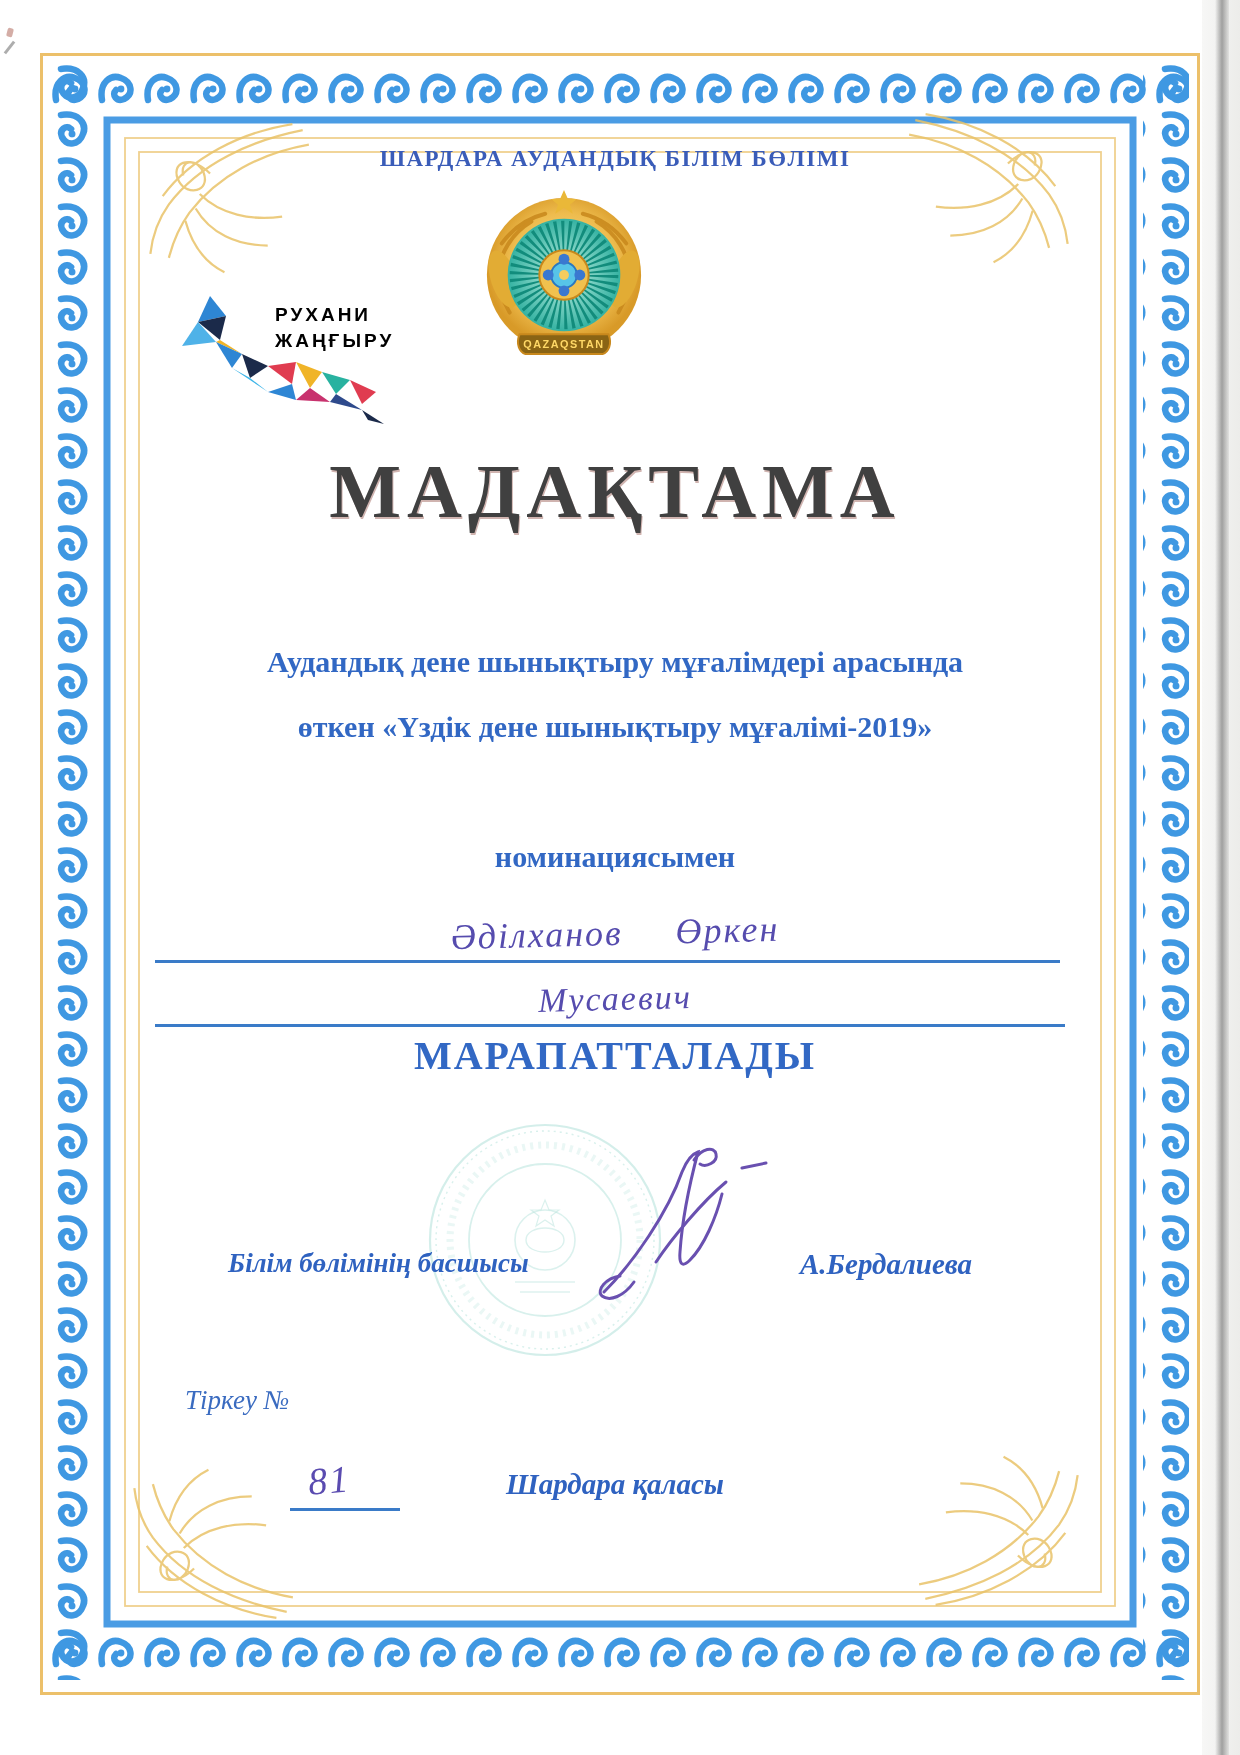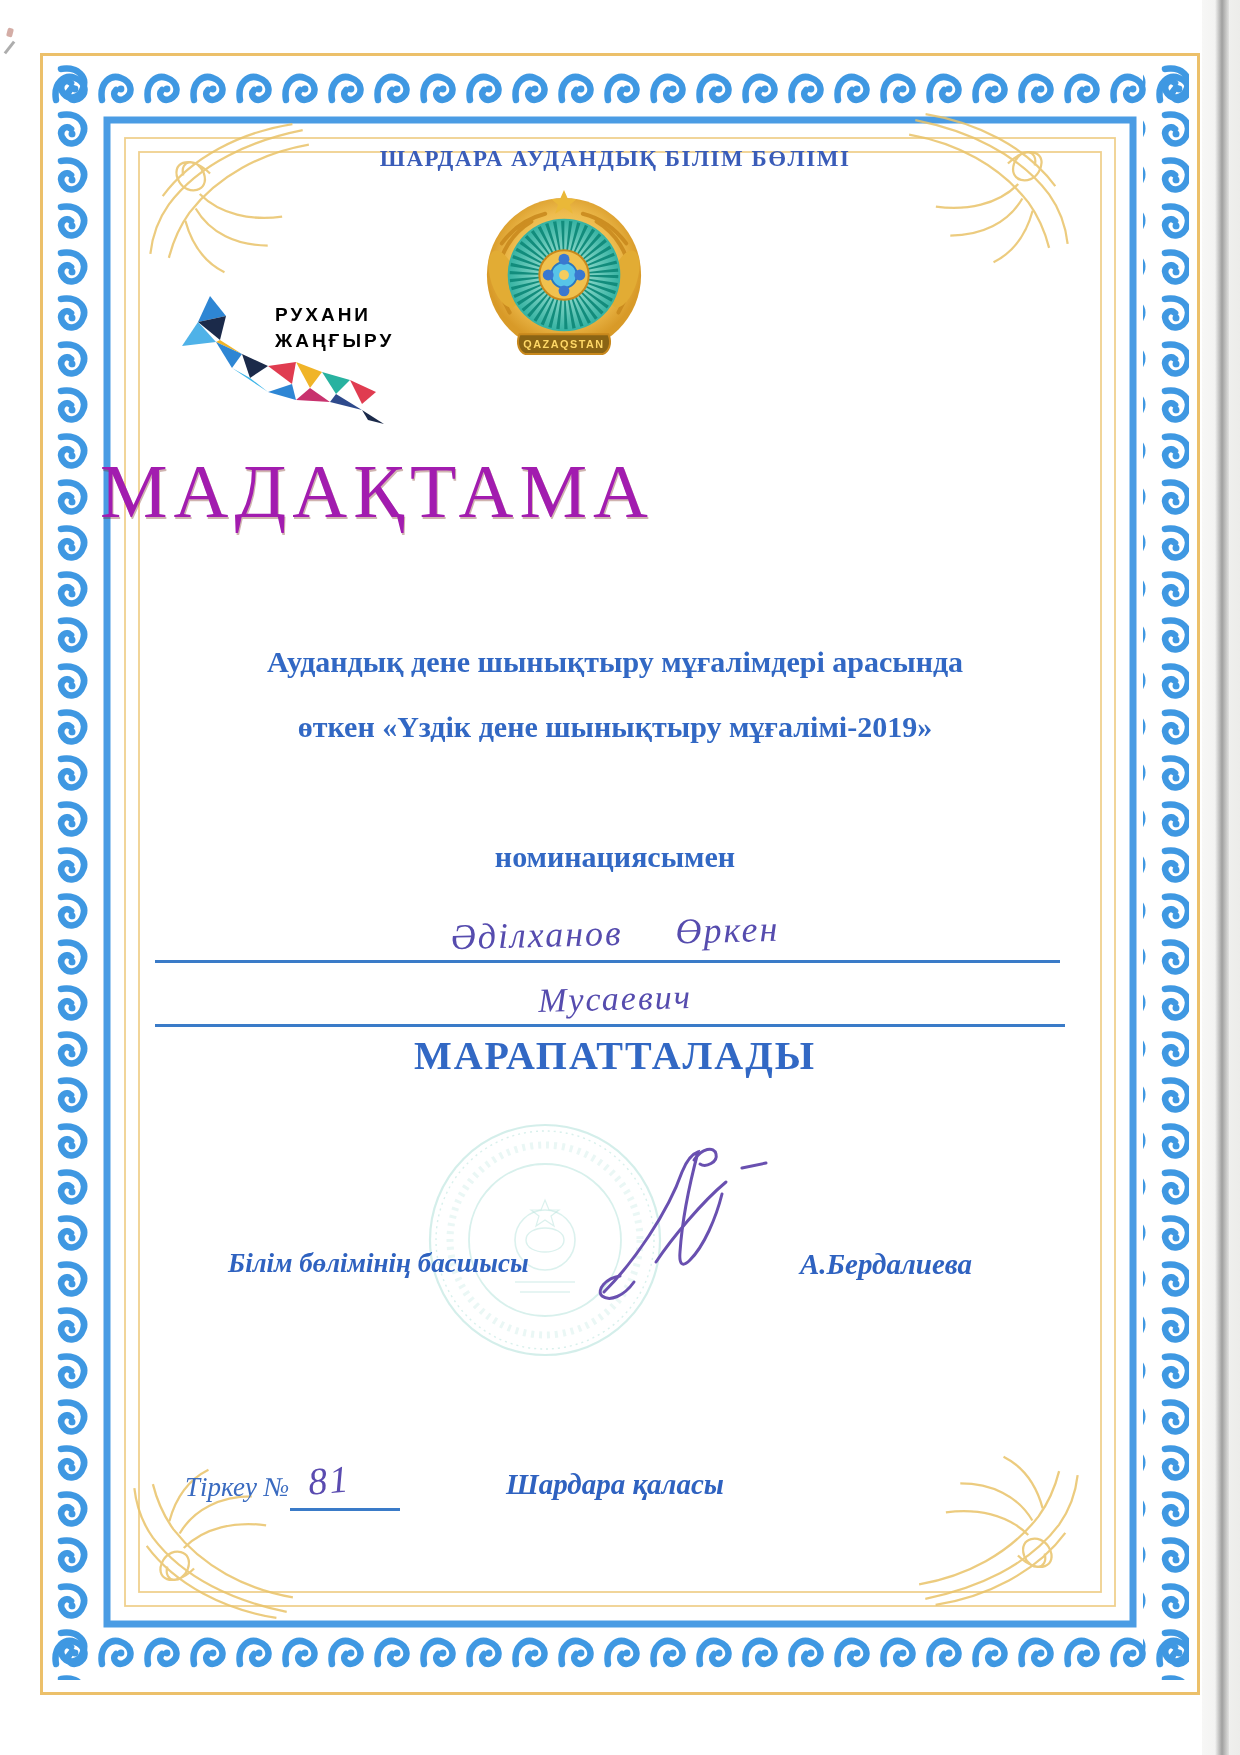--- a/index.html
+++ b/index.html
@@ -24,42 +24,42 @@
   .ribbon.bl{left:122px;top:1445px;transform:scaleY(-1);}
   .ribbon.br{left:915px;top:1432px;transform:scale(-1,-1);}
   
   .content{position:absolute;left:100px;top:0;width:1030px;height:1755px;}
   .issuer{position:absolute;left:0;top:146px;width:100%;text-align:center;
         font-size:23px;font-weight:bold;letter-spacing:1.5px;color:#3a5cb8;}
   .emblem{position:absolute;left:380px;top:183px;}
   .logo-bird{position:absolute;left:72px;top:292px;}
   .logo-text{position:absolute;left:175px;top:302px;font-family:"Liberation Sans","DejaVu Sans",sans-serif;
         font-size:19px;font-weight:bold;letter-spacing:3px;color:#000000;line-height:26px;}
-  .cert-title{position:absolute;left:0;top:448px;width:100%;
-        font-size:76px;font-weight:normal;letter-spacing:6px;color:#a21caf;
+  .cert-title{position:absolute;left:0;top:448px;width:100%;text-align:center;
+        font-size:76px;font-weight:bold;letter-spacing:6px;color:#404040;
         text-shadow:1px 2px 0 rgba(120,40,30,.35);}
   .body-line{position:absolute;left:0;width:100%;text-align:center;
         font-size:30px;font-weight:bold;color:#3268c4;}
   .bl1{top:645px;} .bl2{top:710px;} .bl3{top:775px;} .bl4{top:840px;}
   .hand{position:absolute;width:100%;text-align:center;color:#564cae;
         font-style:italic;letter-spacing:2px;transform:rotate(-1.5deg);}
   .hand1{top:912px;font-size:36px;word-spacing:42px;}
   .hand2{top:980px;font-size:34px;}
   .rule{position:absolute;height:3px;background:#3a7bc8;}
   .rule1{left:55px;top:960px;width:905px;}
   .rule2{left:55px;top:1024px;width:910px;}
   .award{position:absolute;left:0;top:1032px;width:100%;text-align:center;
         font-size:40px;font-weight:bold;letter-spacing:2px;color:#3268c4;}
   .stamp{position:absolute;left:320px;top:1112px;opacity:.5;}
   .sig-label{position:absolute;left:128px;top:1248px;font-size:27px;font-weight:bold;
         font-style:italic;color:#2f62c0;}
   .signature{position:absolute;left:470px;top:1140px;}
   .signatory{position:absolute;left:700px;top:1248px;font-size:29px;font-weight:bold;
         font-style:italic;color:#2f62c0;}
-  .reg{position:absolute;left:85px;top:1472px;font-size:27px;font-style:italic;color:#3a6bc0;}
+  .reg{position:absolute;left:85px;top:1385px;font-size:27px;font-style:italic;color:#3a6bc0;}
   .reg-num{position:absolute;left:208px;top:1458px;font-size:38px;font-style:italic;
         color:#5a4bb0;transform:rotate(-5deg);letter-spacing:2px;}
   .reg-rule{position:absolute;left:190px;top:1508px;width:110px;height:2.5px;background:#3a7bc8;}
   .city{position:absolute;left:0;top:1468px;width:100%;text-align:center;
         font-size:29px;font-weight:bold;font-style:italic;color:#2f62c0;}
   .year{position:absolute;left:0;top:1508px;width:100%;text-align:center;
         font-size:29px;font-weight:bold;font-style:italic;color:#2f62c0;}
 </style>
 </head>
 <body>

